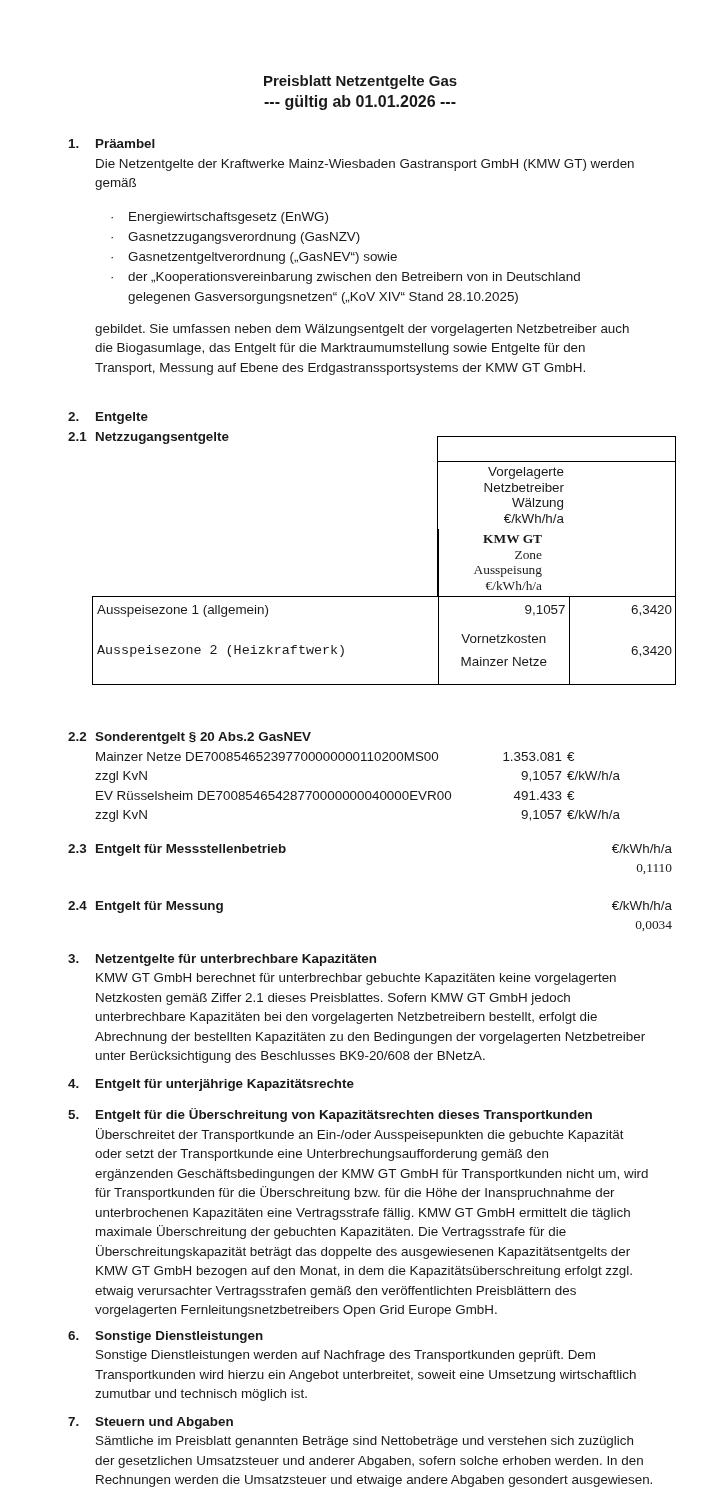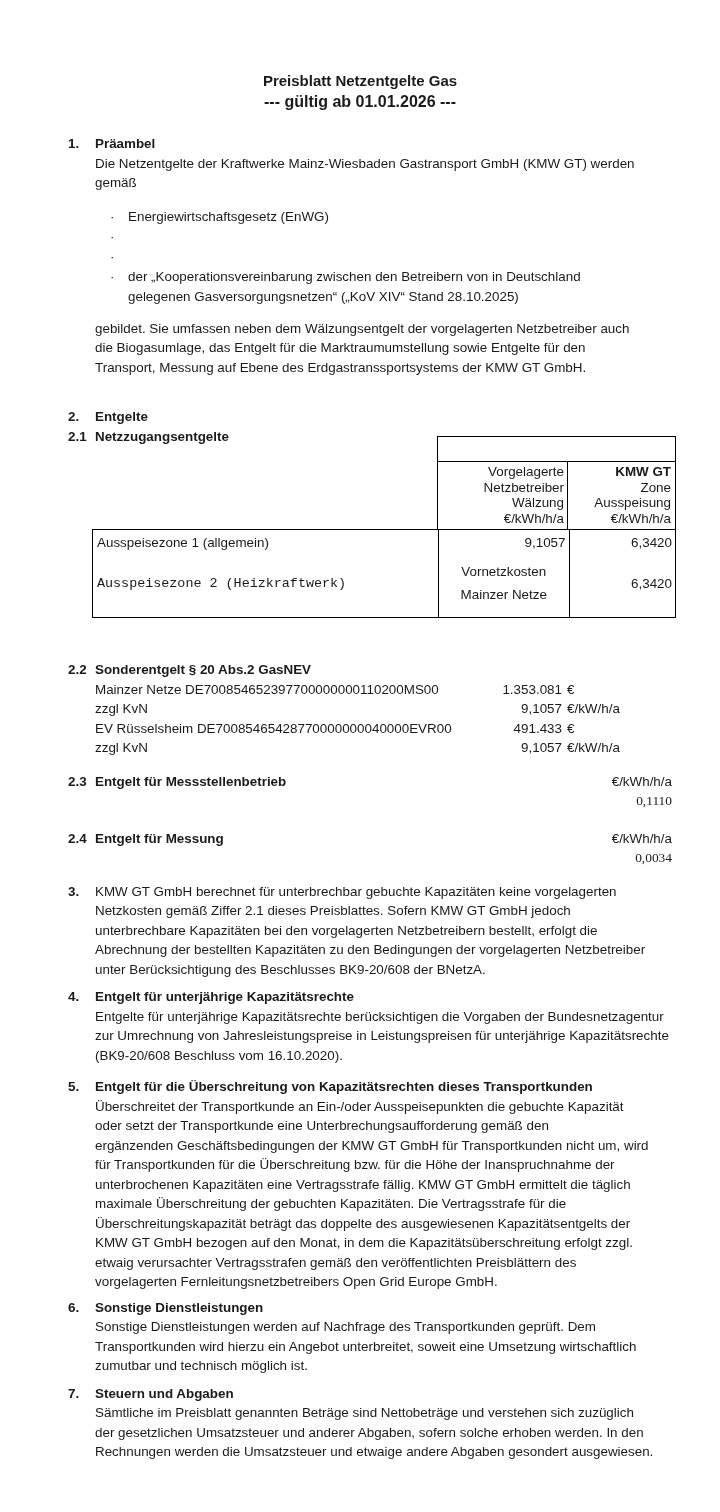--- a/index.html
+++ b/index.html
@@ -28,24 +28,24 @@
   .bullets { margin-top: 14px; line-height: 20px; }
   .bullet-row { display: flex; }
   .bullet-row .marker { width: 18px; flex: none; margin-left: 15px; }
   .closing { margin-top: 12px; }
   #sec2 { margin-top: 30px; }
 
   
   .tbl { margin-left: 92px; width: 584px; margin-top: -10px; position: relative; }
   .tbl-top { margin-left: 345px; width: 239px; border: 1.5px solid #000; border-bottom: none; box-sizing: border-box; }
   .tbl-empty { height: 24px; border-bottom: 1.5px solid #000; }
-  .tbl-heads { display: flex; }
+  .tbl-heads { display: flex; flex-direction: column; }
   .th { box-sizing: border-box; text-align: right; padding: 2px 3px 3px 0; line-height: 15.5px; }
   .th.c2 { width: 129px; }
-  .th.c3 { width: 107px; border-left: 1.5px solid #000; }
+  .th.c3 { width: 107px; border-left: 1.5px solid #000; font-family: Liberation Serif, serif; }
   .tbl-body { display: flex; border: 1.5px solid #000; box-sizing: border-box; height: 89px; }
   .tc { box-sizing: border-box; }
   .tc.c1 { width: 345px; padding-left: 4px; }
   .tc.c2v { width: 130.5px; border-left: 1.5px solid #000; }
   .tc.c3v { flex: 1; border-left: 1.5px solid #000; }
   .tc .r1 { height: 29px; padding-top: 3px; box-sizing: border-box; }
   .tc.c2v .r1, .tc.c3v .r1 { text-align: right; padding-right: 3px; }
   .tc.c1 .r2 { margin-top: 15px; font-family: Liberation Mono, monospace; }
   .tc.c2v .r2 { margin-top: 1px; text-align: center; line-height: 23px; }
   .tc.c3v .r2 { margin-top: 15px; text-align: right; padding-right: 3px; }
@@ -80,23 +80,25 @@
   <div class="content">
     <div class="h">Präambel</div>
     <div>Die Netzentgelte der Kraftwerke Mainz-Wiesbaden Gastransport GmbH (KMW GT) werden gemäß</div>
     <div class="bullets">
       <div class="bullet-row">
         <span class="marker">·</span>
         <span class="lines">Energiewirtschaftsgesetz (EnWG)</span>
       </div>
       <div class="bullet-row">
         <span class="marker">·</span>
-      </div>
-      <div class="bullet-row">
-        <span class="marker">·</span>
+        <span class="lines">Gasnetzzugangsverordnung (GasNZV)</span>
+      </div>
+      <div class="bullet-row">
+        <span class="marker">·</span>
+        <span class="lines">Gasnetzentgeltverordnung („GasNEV“) sowie</span>
       </div>
       <div class="bullet-row">
         <span class="marker">·</span>
         <span class="lines">der „Kooperationsvereinbarung zwischen den Betreibern von in Deutschland
 gelegenen Gasversorgungsnetzen“ („KoV XIV“ Stand 28.10.2025)</span>
       </div>
     </div>
     <div class="closing lines">gebildet. Sie umfassen neben dem Wälzungsentgelt der vorgelagerten Netzbetreiber auch
 die Biogasumlage, das Entgelt für die Marktraumumstellung sowie Entgelte für den
 Transport, Messung auf Ebene des Erdgastranssportsystems der KMW GT GmbH.</div>
@@ -194,35 +196,33 @@
       <span class="h">Entgelt für Messung</span>
       <span>€/kWh/h/a</span>
     </div>
     <div class="rt">0,0034</div>
   </div>
 </div>
 
 <div class="sec" id="sec3">
   <div class="num">3.</div>
   <div class="content">
+    <div class="h">Netzentgelte für unterbrechbare Kapazitäten</div>
     <div class="lines">KMW GT GmbH berechnet für unterbrechbar gebuchte Kapazitäten keine vorgelagerten
 Netzkosten gemäß Ziffer 2.1 dieses Preisblattes. Sofern KMW GT GmbH jedoch
 unterbrechbare Kapazitäten bei den vorgelagerten Netzbetreibern bestellt, erfolgt die
 Abrechnung der bestellten Kapazitäten zu den Bedingungen der vorgelagerten Netzbetreiber
 unter Berücksichtigung des Beschlusses BK9-20/608 der BNetzA.</div>
   </div>
 </div>
 
 <div class="sec" id="sec4">
   <div class="num">4.</div>
   <div class="content">
     <div class="h">Entgelt für unterjährige Kapazitätsrechte</div>
-    <div class="lines">Entgelte für unterjährige Kapazitätsrechte berücksichtigen die Vorgaben der Bundesnetzagentur
-zur Umrechnung von Jahresleistungspreise in Leistungspreisen für unterjährige Kapazitätsrechte
-(BK9-20/608 Beschluss vom 16.10.2020).</div>
   </div>
 </div>
 
 <div class="sec" id="sec5">
   <div class="num">5.</div>
   <div class="content">
     <div class="h">Entgelt für die Überschreitung von Kapazitätsrechten dieses Transportkunden</div>
     <div class="lines">Überschreitet der Transportkunde an Ein-/oder Ausspeisepunkten die gebuchte Kapazität
 oder setzt der Transportkunde eine Unterbrechungsaufforderung gemäß den
 ergänzenden Geschäftsbedingungen der KMW GT GmbH für Transportkunden nicht um, wird

